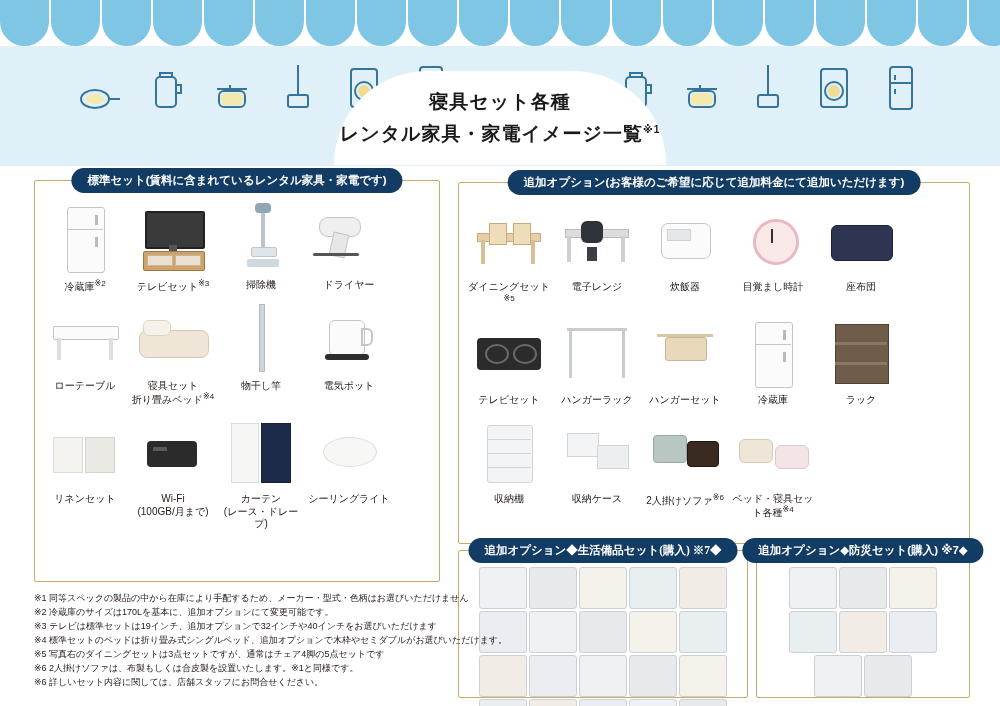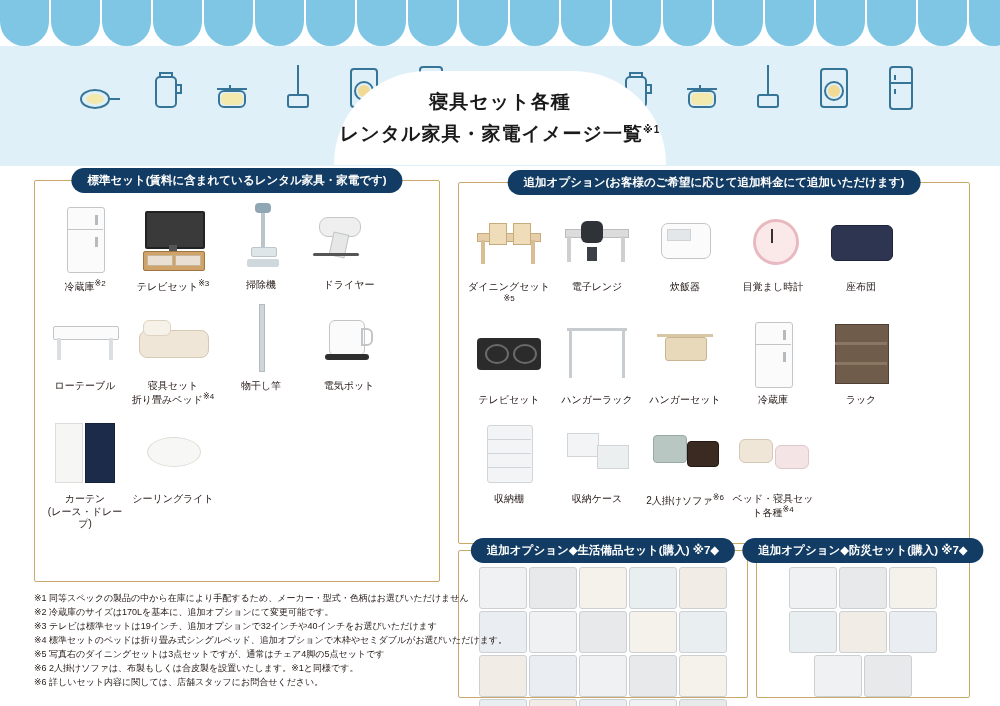--- a/index.html
+++ b/index.html
@@ -320,20 +320,39 @@
             <div style="position: absolute; left: 20px; top: 18px; width: 34px; height: 34px; background: rgb(251, 251, 251); border: 1px solid rgb(195, 198, 200); border-radius: 6px;"></div>
             <div style="position: absolute; left: 52px; top: 26px; width: 8px; height: 14px; border: 2px solid rgb(195, 198, 200); border-radius: 0px 6px 6px 0px;"></div>
             <div style="position: absolute; left: 16px; top: 52px; width: 44px; height: 6px; background: rgb(46, 46, 46); border-radius: 3px;"></div>
           </div>
         </div>
         <div class="lab">電気ポット</div>
       </div>
       <div class="cell">
         <div class="art">
           <div style="position: relative; width: 80px; height: 74px;">
+            <div style="position: absolute; left: 8px; top: 22px; width: 28px; height: 34px; background: rgb(244, 243, 239); border: 1px solid rgb(222, 219, 212);"></div>
+            <div style="position: absolute; left: 40px; top: 22px; width: 28px; height: 34px; background: rgb(235, 233, 227); border: 1px solid rgb(214, 211, 203);"></div>
+          </div>
+        </div>
+        <div class="lab">リネンセット</div>
+      </div>
+      <div class="cell">
+        <div class="art">
+          <div style="position: relative; width: 80px; height: 74px;">
+            <div style="position: absolute; left: 14px; top: 26px; width: 50px; height: 26px; background: rgb(43, 43, 43); border-radius: 4px;"></div>
+            <div style="position: absolute; left: 20px; top: 32px; width: 14px; height: 4px; background: rgb(90, 90, 90);"></div>
+          </div>
+        </div>
+        <div class="lab">Wi-Fi
+(100GB/月まで)</div>
+      </div>
+      <div class="cell">
+        <div class="art">
+          <div style="position: relative; width: 80px; height: 74px;">
             <div style="position: absolute; left: 10px; top: 8px; width: 26px; height: 58px; background: rgb(246, 246, 244); border: 1px solid rgb(220, 220, 218);"></div>
             <div style="position: absolute; left: 40px; top: 8px; width: 28px; height: 58px; background: rgb(29, 43, 74); border: 1px solid rgb(22, 33, 58);"></div>
           </div>
         </div>
         <div class="lab">カーテン
 (レース・ドレープ)</div>
       </div>
       <div class="cell">
         <div class="art">
           <div style="position: relative; width: 80px; height: 74px;">
@@ -482,21 +501,21 @@
           <div style="position: relative; width: 80px; height: 74px;">
             <div style="position: absolute; left: 6px; top: 24px; width: 32px; height: 22px; background: rgb(239, 230, 216); border: 1px solid rgb(213, 200, 180); border-radius: 6px;"></div>
             <div style="position: absolute; left: 42px; top: 30px; width: 32px; height: 22px; background: rgb(244, 228, 230); border: 1px solid rgb(221, 201, 204); border-radius: 6px;"></div>
           </div>
         </div>
         <div class="lab">ベッド・寝具セット各種<sup>※4</sup></div>
       </div>
     </div>
 </div>
 
-<div class="panel" style="left:458px;top:550px;width:288px;height:146px;">
+<div class="panel" style="left:458px;top:550px;width:288px;height:146px;font-family:Liberation Serif, serif;">
   <div class="panel-title">
     <span>追加オプション◆生活備品セット(購入)</span>&nbsp;<span>※7◆</span>
   </div>
   <div class="mini-photos" id="lg-photos">
       <div class="mini" style="background: rgb(240, 241, 242);"></div>
       <div class="mini" style="background: rgb(231, 233, 234);"></div>
       <div class="mini" style="background: rgb(245, 242, 236);"></div>
       <div class="mini" style="background: rgb(233, 238, 240);"></div>
       <div class="mini" style="background: rgb(242, 236, 230);"></div>
       <div class="mini" style="background: rgb(234, 238, 242);"></div>

